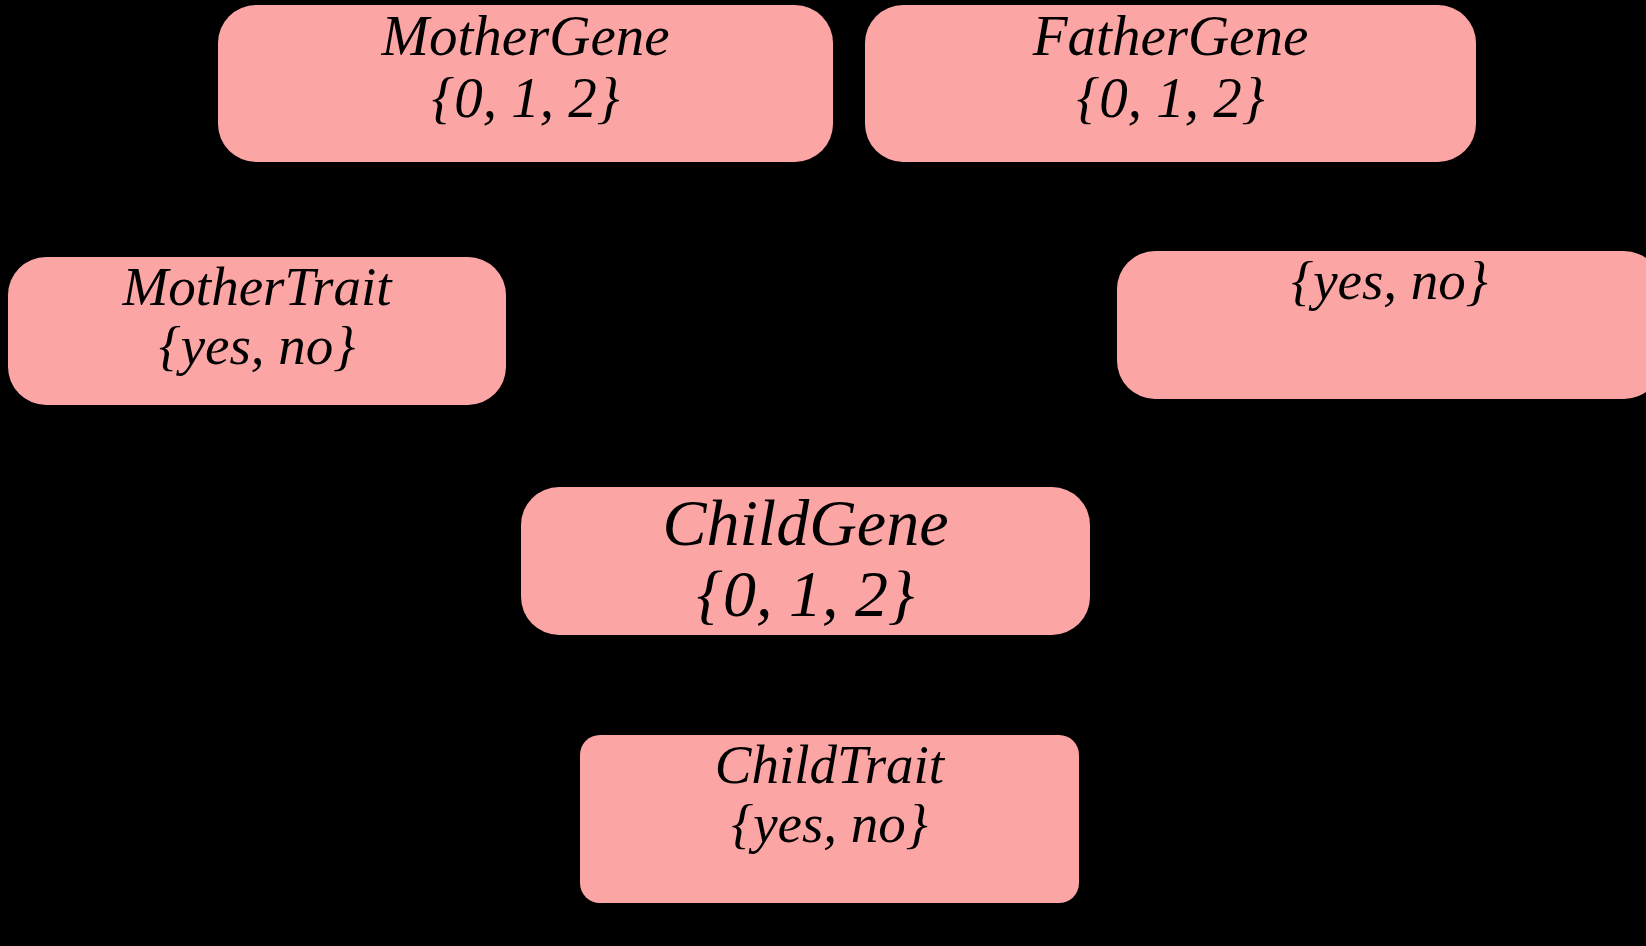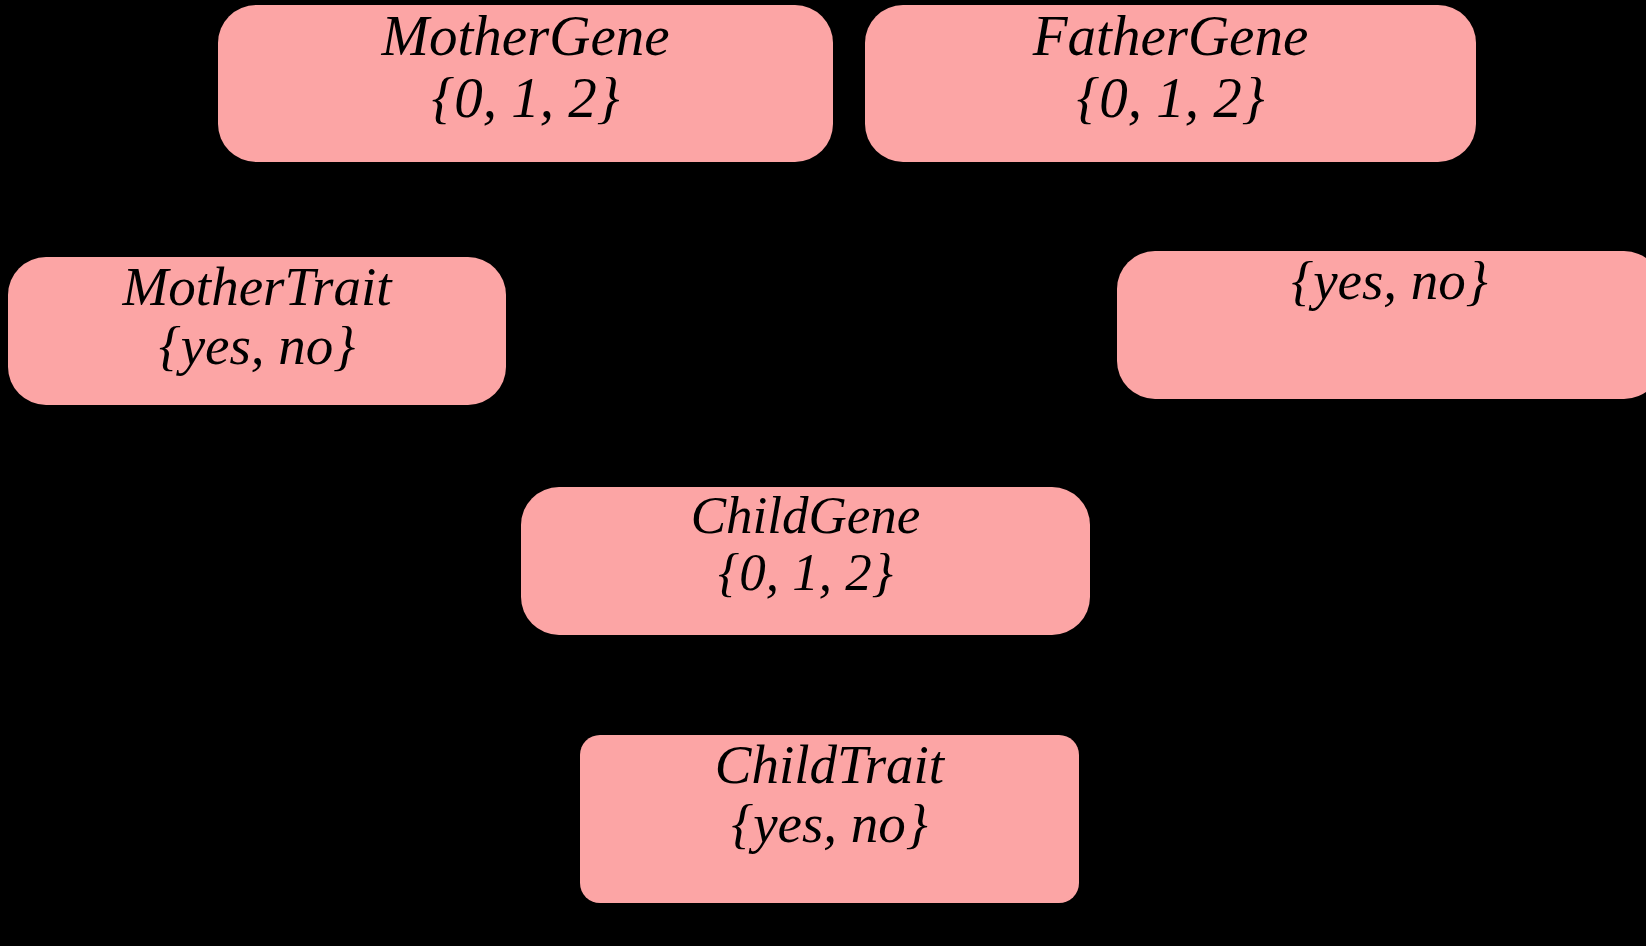--- a/index.html
+++ b/index.html
@@ -53,21 +53,21 @@
   #node-mother-gene  .node-domain,
   #node-father-gene  .node-name,
   #node-father-gene  .node-domain { font-size: 57px; }
 
   #node-mother-trait .node-name,
   #node-mother-trait .node-domain,
   #node-father-trait .node-name,
   #node-father-trait .node-domain { font-size: 55px; }
 
   #node-child-gene   .node-name,
-  #node-child-gene   .node-domain { font-size: 53px; }
+  #node-child-gene   .node-domain { font-size: 66px; }
 
   #node-child-trait  .node-name,
   #node-child-trait  .node-domain { font-size: 55px; }
 
   
   #node-father-trait { border-top-right-radius: 38px; border-bottom-right-radius: 38px; }
 </style>
 </head>
 <body>
 

